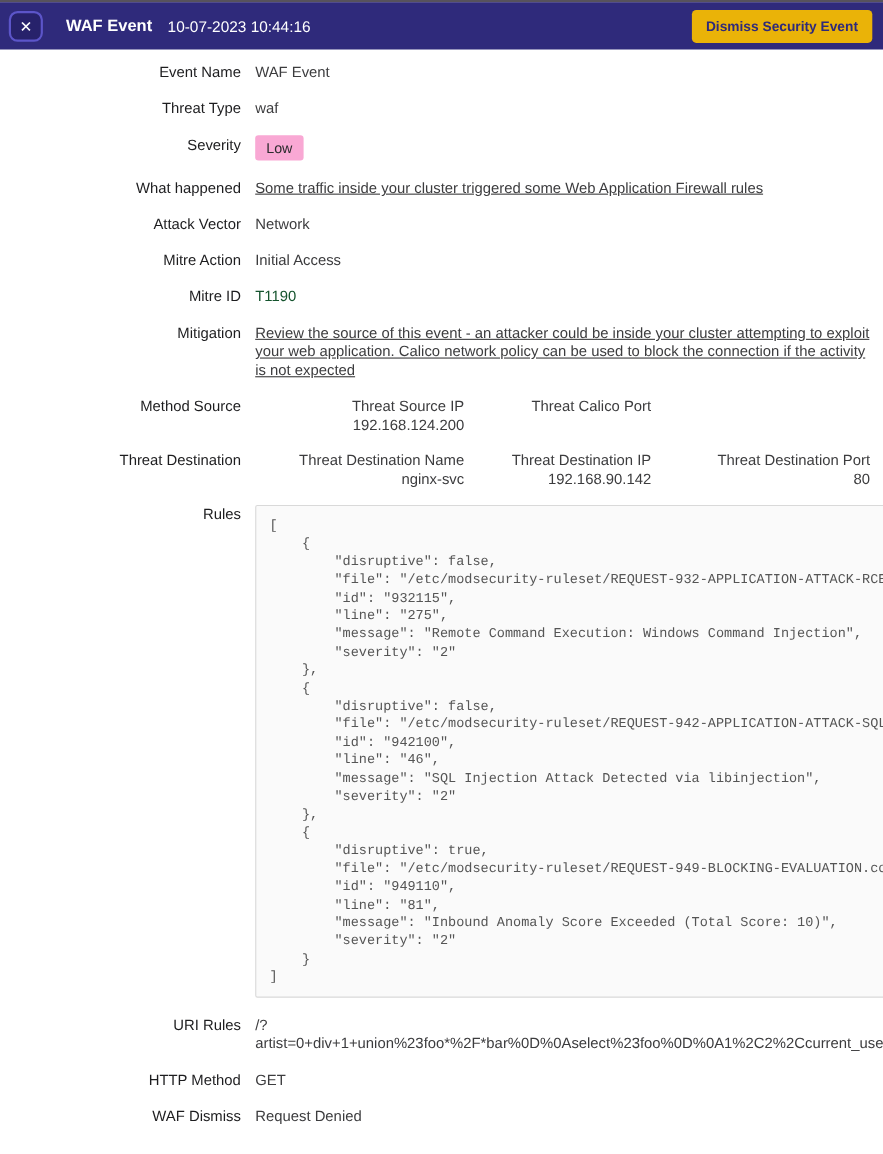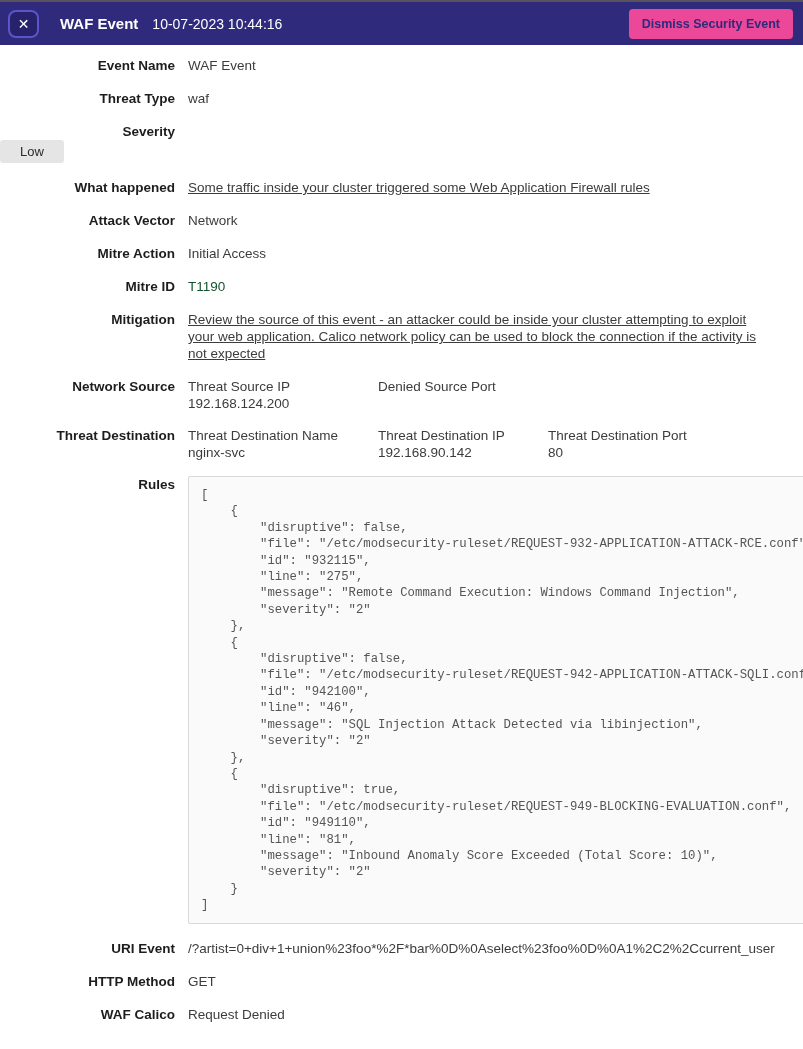--- a/index.html
+++ b/index.html
@@ -43,63 +43,64 @@
     margin-right: 14px;
     white-space: nowrap;
   }
   .timestamp {
     color: #ffffff;
     font-size: 14px;
     white-space: nowrap;
   }
   .dismiss-btn {
     margin-left: auto;
-    background: #ec4899;
+    background: #eab308;
     color: #2f2a7b;
     border: none;
     border-radius: 4px;
     padding: 8px 13px;
     font-weight: 700;
     font-size: 12.5px;
     cursor: pointer;
     font-family: "Liberation Sans", sans-serif;
   }
   .content { padding-top: 12px; }
   .row { display: flex; margin-bottom: 16px; }
-  .row.mt-lg { margin-top: 15px; flex-direction: column; }
+  .row.mt-lg { margin-top: 15px; }
   .label {
     flex: none;
     width: 188px;
     box-sizing: border-box;
     text-align: right;
     padding-right: 13px;
-    font-weight: 700;
+    font-weight: 400;
     font-size: 13.5px;
     color: #1d1d1f;
     line-height: 17px;
+    margin-left: 44px;
   }
   .value {
     flex: 1;
     font-size: 13.5px;
     color: #3c3c3e;
     line-height: 17px;
     padding-right: 12px;
     min-height: 17px;
   }
   .value.wrap { max-width: 572px; text-decoration: underline; }
   .badge {
     display: inline-block;
-    background: #e5e5e5;
+    background: #f9a8d4;
     border-radius: 3px;
-    padding: 3px 20px;
+    padding: 3px 10px;
     font-size: 13px;
     color: #2b2b2d;
   }
   .link { color: #14532d; text-decoration: none; cursor: pointer; }
-  .cols { display: flex; }
+  .cols { display: flex; text-align: right; }
   .col-1 { width: 190px; flex: none; }
   .col-2 { width: 170px; flex: none; }
   .col-3 { flex: 1; }
   .subhead { line-height: 17px; min-height: 16px; }
   .subval  { line-height: 15px; min-height: 15px; margin-top: 1px; }
   .code-block {
     margin: 0 2px 0 0;
     background: #fafafa;
     border: 1px solid #d9d9d9;
     border-radius: 2px;
@@ -167,28 +168,28 @@
       <a class="link">T1190</a>
     </div>
   </div>
 
   <div class="row">
     <div class="label">Mitigation</div>
     <div class="value wrap">Review the source of this event - an attacker could be inside your cluster attempting to exploit your web application. Calico network policy can be used to block the connection if the activity is not expected</div>
   </div>
 
   <div class="row">
-    <div class="label">Network Source</div>
+    <div class="label">Method Source</div>
     <div class="value cols">
       <div class="col-1">
         <div class="subhead">Threat Source IP</div>
         <div class="subval">192.168.124.200</div>
       </div>
       <div class="col-2">
-        <div class="subhead">Denied Source Port</div>
+        <div class="subhead">Threat Calico Port</div>
         <div class="subval"></div>
       </div>
     </div>
   </div>
 
   <div class="row">
     <div class="label">Threat Destination</div>
     <div class="value cols">
       <div class="col-1">
         <div class="subhead">Threat Destination Name</div>
@@ -231,27 +232,27 @@
         "id": "949110",
         "line": "81",
         "message": "Inbound Anomaly Score Exceeded (Total Score: 10)",
         "severity": "2"
     }
 ]</pre>
     </div>
   </div>
 
   <div class="row">
-    <div class="label">URI Event</div>
+    <div class="label">URI Rules</div>
     <div class="value">/?artist=0+div+1+union%23foo*%2F*bar%0D%0Aselect%23foo%0D%0A1%2C2%2Ccurrent_user</div>
   </div>
 
   <div class="row">
     <div class="label">HTTP Method</div>
     <div class="value">GET</div>
   </div>
 
   <div class="row">
-    <div class="label">WAF Calico</div>
+    <div class="label">WAF Dismiss</div>
     <div class="value">Request Denied</div>
   </div>
 
 </div>
 
 </body></html>

